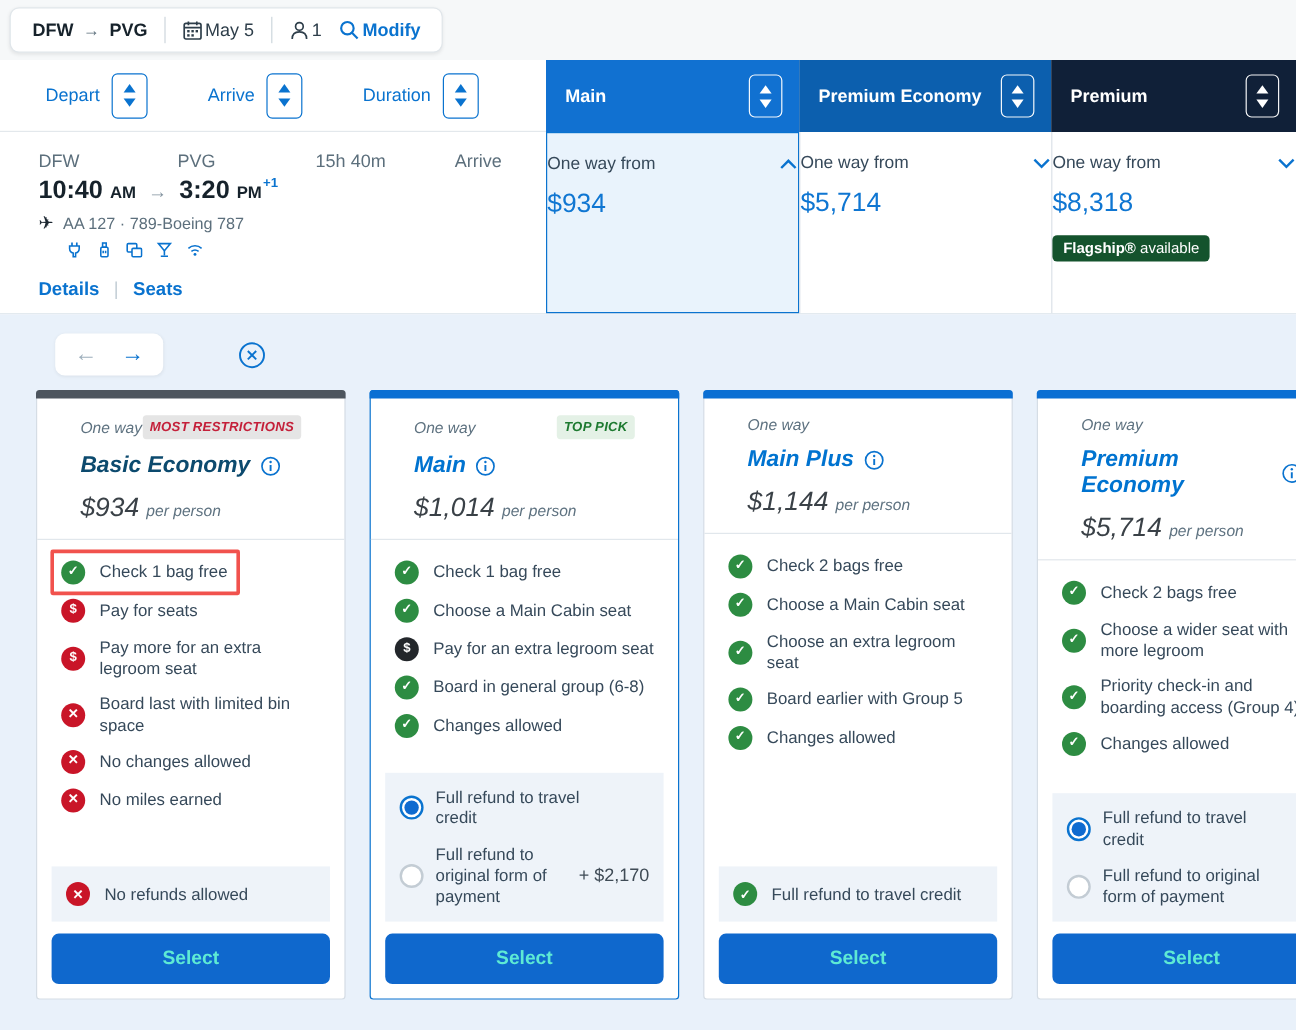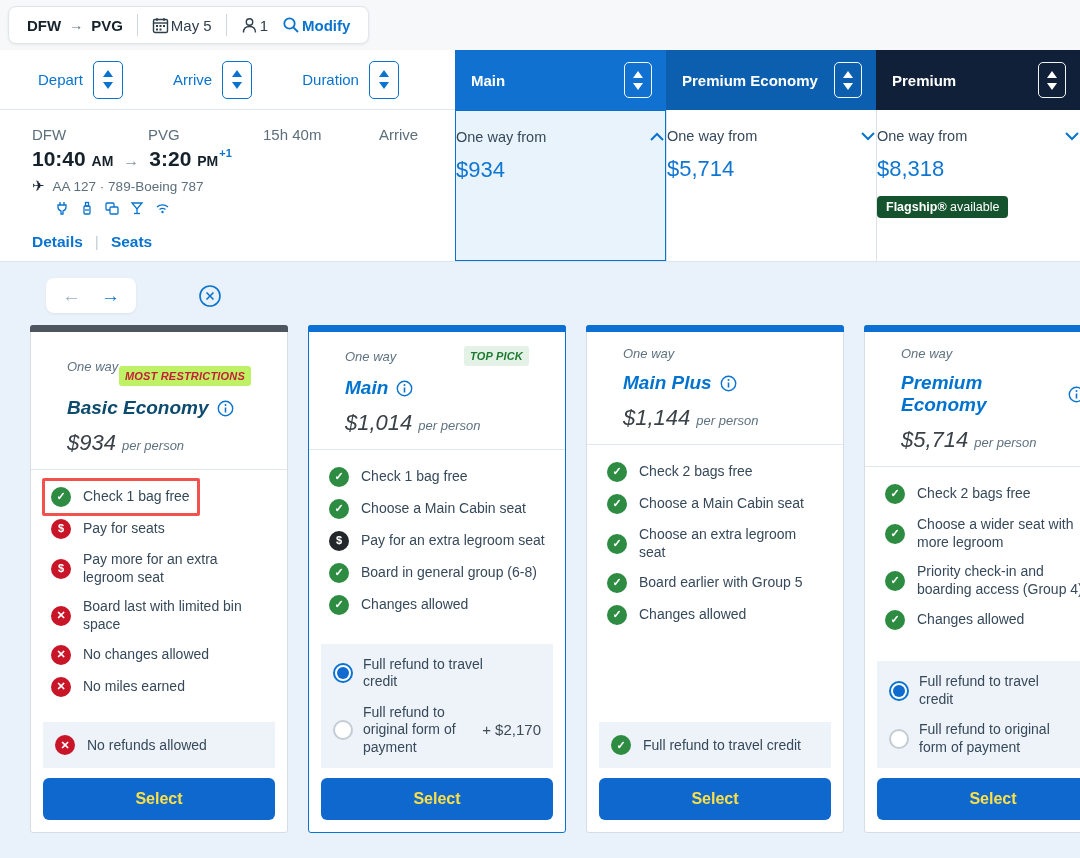--- a/index.html
+++ b/index.html
@@ -79,21 +79,21 @@
   .cards { display:flex; gap:20px; padding-left:30px; align-items:flex-start; }
   .card { width:258px; flex:0 0 258px; height:508px; background:#fff; border:1px solid #d5dde5;
     border-radius:3px; position:relative; padding-top:6px; display:flex; flex-direction:column; }
   .card::before { content:""; position:absolute; top:-1px; left:-1px; right:-1px; height:7px;
     border-radius:3px 3px 0 0; background:var(--bar); }
   .card-top-pick { border-color:#0a73cf; }
   .card-head { padding:14px 36px 0;font-style:italic; }
   .cat-row { display:flex; justify-content:space-between; align-items:center; }
   .cat { font-size:13px; color:#5e7280; }
   .badge { font-size:11px; font-weight:bold; padding:4px 6px; border-radius:3px; letter-spacing:.2px; }
-  .badge-red { background:#bef264; color:#c4203a;margin-top:20px; }
+  .badge-red { background:#e5e5e5; color:#c4203a; }
   .badge-green { background:#e4f1e6; color:#1d7a30; }
   .card-title { margin-top:11px; font-size:19px; font-weight:bold; display:flex; align-items:center; gap:8px; }
   .title-dark { color:#0c4a6e; } .title-blue { color:#0073d0; }
   .price-row { margin-top:11px; display:flex; align-items:baseline; gap:6px; }
   .price { font-size:22px; color:#3a4147; }
   .price-suffix { font-size:13px; color:#5e7280; }
   .divider { border-top:1px solid #e1e7ec; margin-top:13px; }
   .features { list-style:none; padding:17px 20px 0; }
   .features li { display:flex; align-items:center; gap:12px; margin-bottom:12px; font-size:14px;
     color:#36495a; line-height:1.25; }
@@ -110,21 +110,21 @@
   .status-strip { padding:13px 12px; display:flex; align-items:center; gap:12px; font-size:14px; }
   .radio-strip { padding:12px 12px; display:flex; flex-direction:column; gap:13px; }
   .radio-row { display:flex; align-items:center; gap:10px; cursor:pointer; }
   .radio { width:20px; height:20px; min-width:20px; border-radius:50%; background:#fff; position:relative; }
   .radio.sel { border:2px solid #0a73cf; }
   .radio.sel::after { content:""; position:absolute; inset:2px; border-radius:50%; background:#0f6bd0; }
   .radio.unsel { border:2px solid #c3ccd4; }
   .radio-label { font-size:14px; line-height:1.25; max-width:140px; flex:1; }
   .radio-extra { font-size:15px; color:#3f4b56; white-space:nowrap; }
   .select-btn { margin:10px 12px 12px; height:42px; border:none; border-radius:6px; background:#0f68cd;
-    color:#fde047; font-size:16px; font-weight:bold; cursor:pointer; font-family:inherit; }
+    color:#5eead4; font-size:16px; font-weight:bold; cursor:pointer; font-family:inherit; }
 </style>
 </head>
 <body>
 
 <div class="topstrip">
   <div class="trip-pill">
     <span class="trip-route">
       <span>DFW</span>
       <span class="arr">→</span>
       <span>PVG</span>

